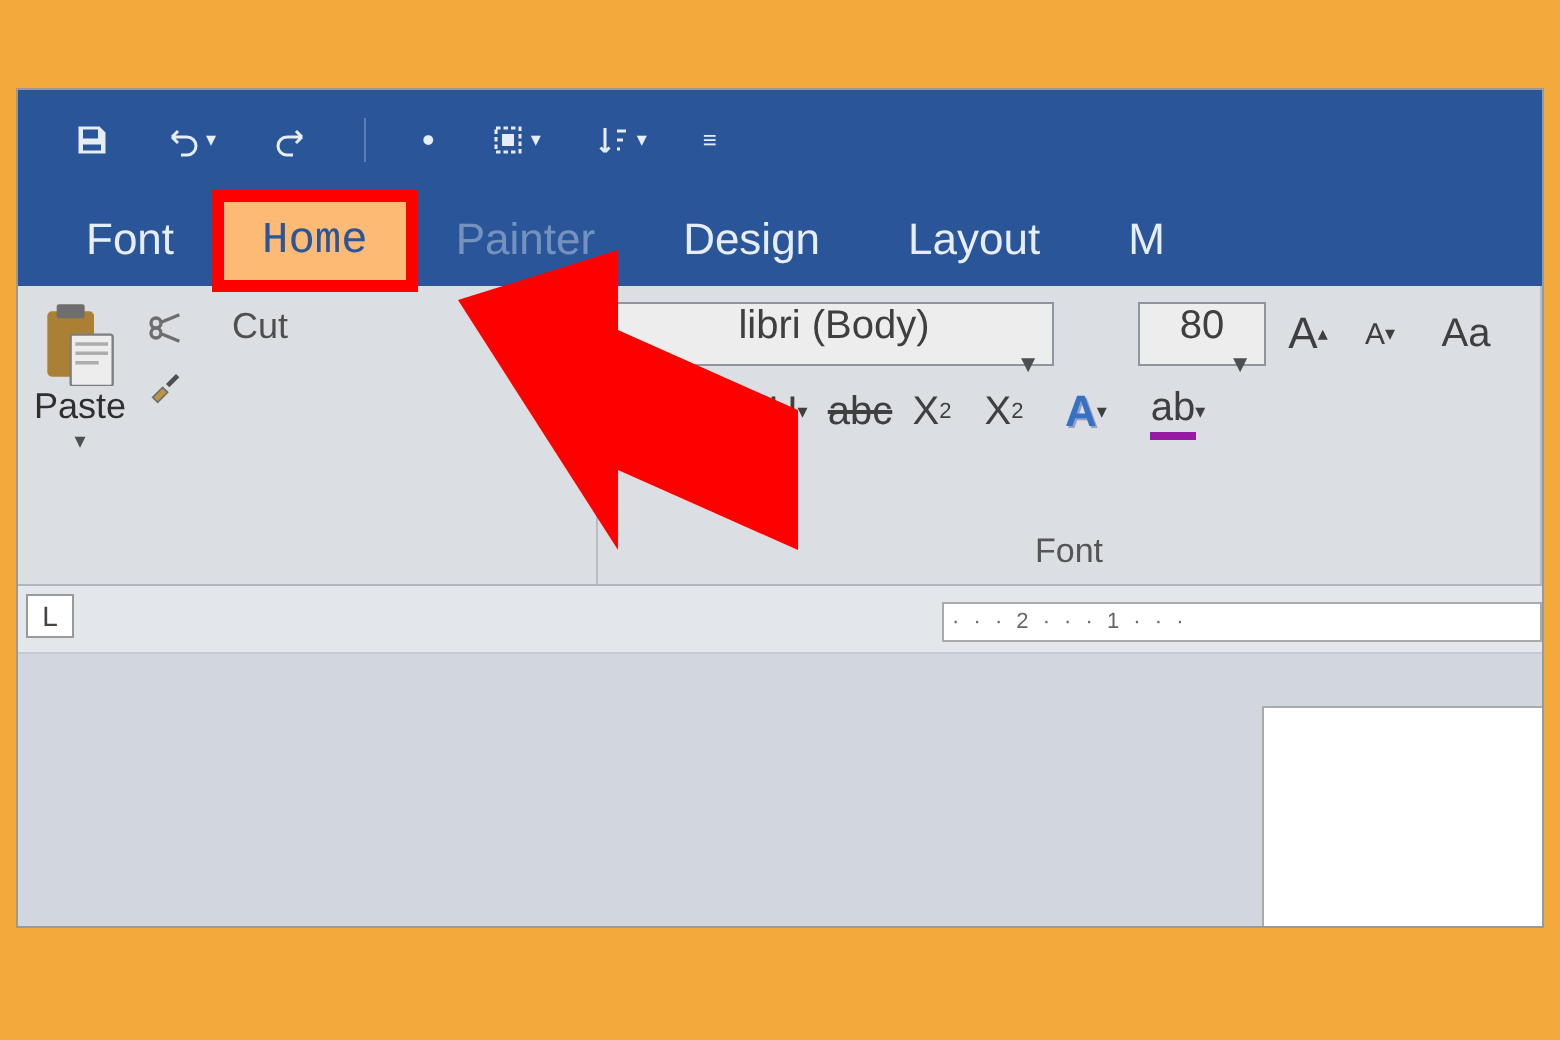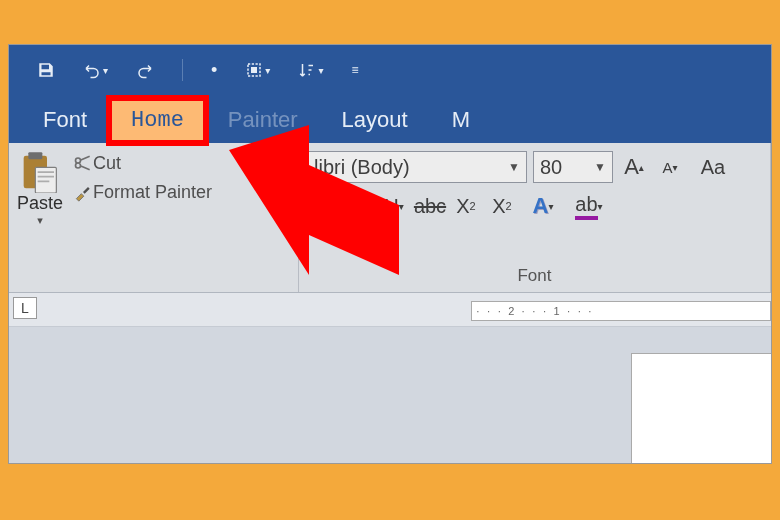--- a/index.html
+++ b/index.html
@@ -17,29 +17,29 @@
   .overlay { position:absolute; inset:0; background:rgba(0,0,0,0.07); pointer-events:none; }
   .group { display: flex; flex-direction: column; border-right: 1px solid #c6cbd3; padding: 4px 8px 2px 8px; }
   .group-body { flex: 1; display: flex; }
   .group-label { font-size: 17px; color: #555; text-align: center; padding: 2px 0 4px; position: relative; }
   .dialog-launcher { position: absolute; right: 4px; top: 4px; width: 14px; height: 14px; border: 1px solid #888; font-size: 9px; color:#555; display:flex; align-items:center; justify-content:center; cursor:pointer;}
   
   .paste-col { display: flex; flex-direction: column; align-items: center; justify-content: flex-start; padding: 4px 6px 0 0; }
   .paste-icon { width: 38px; height: 42px; }
   .paste-label { font-size: 18px; color: #333; }
   .clip-col { display: flex; flex-direction: column; gap: 4px; padding-top: 4px; }
-  .clip-btn { display: flex; gap: 0; background:none; border:none; font-size:18px; color:#555; cursor:pointer; padding:2px 4px;}
+  .clip-btn { display: flex; align-items: center; gap: 23px; background:none; border:none; font-size:18px; color:#555; cursor:pointer; padding:2px 4px;}
   .clip-btn svg { width:20px; height:20px; }
   
   .font-col { display:flex; flex-direction:column; gap:8px; padding-top:4px; }
   .font-row { display:flex; align-items:center; gap:6px; }
-  .combo { height:32px; border:1px solid #9aa0aa; background:#fff; display:flex; align-items:center; padding:0 6px; font-size:20px; color:#444;}
+  .combo { height:32px; border:1px solid #9aa0aa; background:#fff; display:flex; align-items:center; padding:0 6px; font-size:20px; color:#444;flex-direction:column;}
   .combo .dd { margin-left:auto; font-size:12px; color:#555; }
   .font-name { width: 220px; }
-  .font-size { width: 80px; }
+  .font-size { width: 64px; margin-left: 36px; }
   .fbtn { width:30px; height:30px; background:none; border:none; font-size:20px; color:#444; cursor:pointer; display:flex; align-items:center; justify-content:center;}
   .ruler-area { height: 34px; background:#e3e6eb; position:relative; border-bottom:1px solid #c6cbd3;}
   .tabstop { position:absolute; left:4px; top:4px; width:24px; height:22px; background:#fff; border:1px solid #999; font-size:14px; display:flex; align-items:center; justify-content:center; color:#444;}
   .ruler { position:absolute; right:0; top:8px; height:20px; width:300px; background:#fff; border:1px solid #aaa; font-size:11px; color:#666; display:flex; align-items:center; padding:0 4px; letter-spacing:2px; overflow:hidden;}
   .doc { position:absolute; right:0; bottom:0; width:140px; height:110px; background:#fff; border:1px solid #aaa; border-right:none; border-bottom:none;}
   
   .arrow { position:absolute; pointer-events:none; }
 </style>
 </head>
 <body>
@@ -82,20 +82,21 @@
     </button>
     <button class="qat-btn">
       <span style="color:#e6edf6;font-size:12px">≡</span>
     </button>
   </div>
 
   <div class="tabs">
     <button class="tab">Font</button>
     <button class="tab active highlight">Home</button>
     <button class="tab" style="opacity:0.4">Painter</button>
+    <button class="tab">Design</button>
     <button class="tab">Layout</button>
     <button class="tab">M</button>
   </div>
 
   <div class="ribbon">
     <div class="overlay"></div>
 
     <div class="group" style="width:290px">
       <div class="group-body">
         <div class="paste-col">
@@ -115,21 +116,20 @@
             <svg viewBox="0 0 24 24">
                 <path fill="none" stroke="#777" stroke-width="2" d="M6 18a3 3 0 1 0 0-6 3 3 0 0 0 0 6zM6 12a3 3 0 1 0 0-6 3 3 0 0 0 0 6zM8 9l12-5M8 15l12 5"></path>
               </svg>
             <span>Cut</span>
           </button>
           <button class="clip-btn">
             <svg viewBox="0 0 24 24">
                 <path fill="#c9a24a" stroke="#777" d="M4 20l6-6 3 3-6 6-3-3z"></path>
                 <path fill="#555" d="M12 12l6-6 2 2-6 6z"></path>
               </svg>
-            <span>Format Painter</span>
           </button>
         </div>
       </div>
     </div>
 
     <div class="group" style="flex:1">
       <div class="group-body">
         <div class="font-col">
           <div class="font-row">
             <div class="combo font-name">

